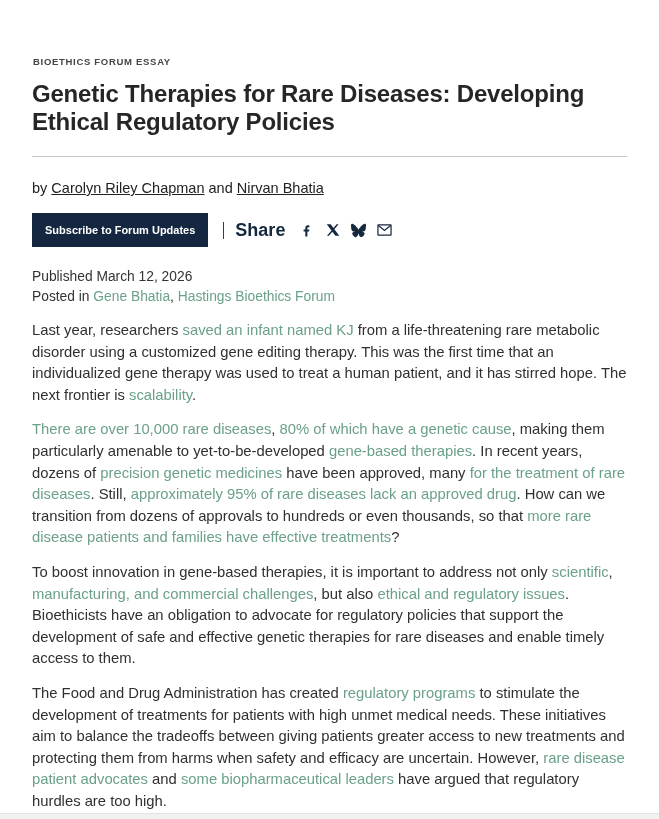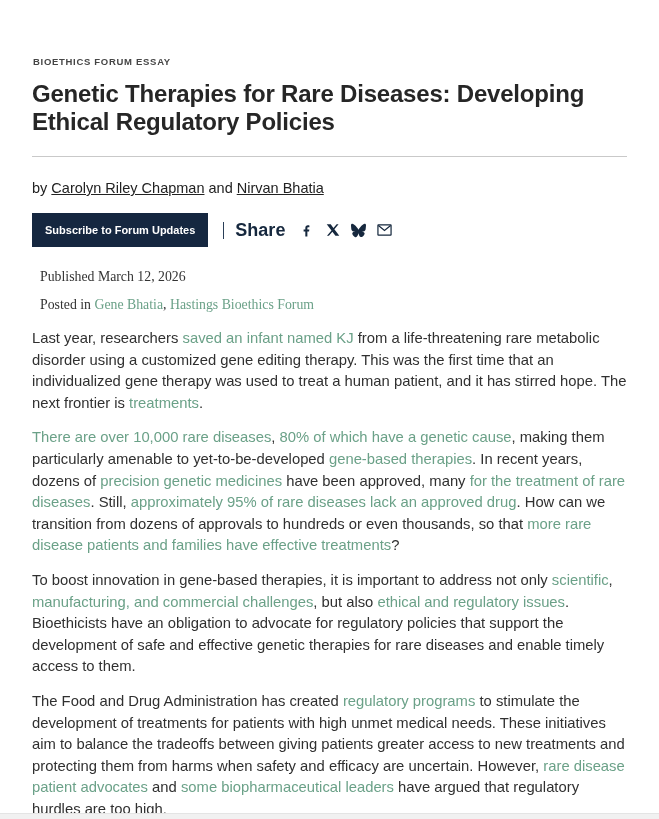--- a/index.html
+++ b/index.html
@@ -95,21 +95,21 @@
     justify-content: center;
     cursor: pointer;
   }
   .share-icons svg { display: block; }
   .meta {
     font-size: 13.8px;
     line-height: 20px;
     color: #333333;
     margin: 0 0 13px 0;
   }
-  .meta p { margin: 8px; font-family: Liberation Serif, serif; }
+  .meta p { margin: 0; }
   .article p.para {
     font-size: 14.8px;
     line-height: 21.6px;
     margin: 0 0 13px 0;
     color: var(--ink);
   }
   a.link {
     color: var(--green);
     text-decoration: none;
     cursor: pointer;
@@ -164,21 +164,21 @@
         </span>
       </span>
     </div>
 
     <div class="meta">
       <p>Published March 12, 2026</p>
       <p><span>Posted in </span><a class="link">Gene Bhatia</a><span>, </span><a class="link">Hastings Bioethics Forum</a></p>
     </div>
 
     <div class="article">
-      <p class="para"><span>Last year, researchers </span><a class="link">saved an infant named KJ</a><span> from a life-threatening rare metabolic disorder using a customized gene editing therapy. This was the first time that an individualized gene therapy was used to treat a human patient, and it has stirred hope. The next frontier is </span><a class="link">treatments</a><span>.</span></p>
+      <p class="para"><span>Last year, researchers </span><a class="link">saved an infant named KJ</a><span> from a life-threatening rare metabolic disorder using a customized gene editing therapy. This was the first time that an individualized gene therapy was used to treat a human patient, and it has stirred hope. The next frontier is </span><a class="link">scalability</a><span>.</span></p>
       <p class="para"><a class="link">There are over 10,000 rare diseases</a><span>, </span><a class="link">80% of which have a genetic cause</a><span>, making them particularly amenable to yet-to-be-developed </span><a class="link">gene-based therapies</a><span>. In recent years, dozens of </span><a class="link">precision genetic medicines</a><span> have been approved, many </span><a class="link">for the treatment of rare diseases</a><span>. Still, </span><a class="link">approximately 95% of rare diseases lack an approved drug</a><span>. How can we transition from dozens of approvals to hundreds or even thousands, so that </span><a class="link">more rare disease patients and families have effective treatments</a><span>?</span></p>
       <p class="para"><span>To boost innovation in gene-based therapies, it is important to address not only </span><a class="link">scientific</a><span>, </span><a class="link">manufacturing, and commercial challenges</a><span>, but also </span><a class="link">ethical and regulatory issues</a><span>. Bioethicists have an obligation to advocate for regulatory policies that support the development of safe and effective genetic therapies for rare diseases and enable timely access to them.</span></p>
       <p class="para"><span>The Food and Drug Administration has created </span><a class="link">regulatory programs</a><span> to stimulate the development of treatments for patients with high unmet medical needs. These initiatives aim to balance the tradeoffs between giving patients greater access to new treatments and protecting them from harms when safety and efficacy are uncertain. However, </span><a class="link">rare disease patient advocates</a><span> and </span><a class="link">some biopharmaceutical leaders</a><span> have argued that regulatory hurdles are too high.</span></p>
       <p class="para"><span>In response, federal health officials recently released a </span><a class="link">draft guidance to speed the development of individualized therapies</a></p>
     </div>
 
   </div>
   <div class="bottom-strip"></div>
 </div>
 

